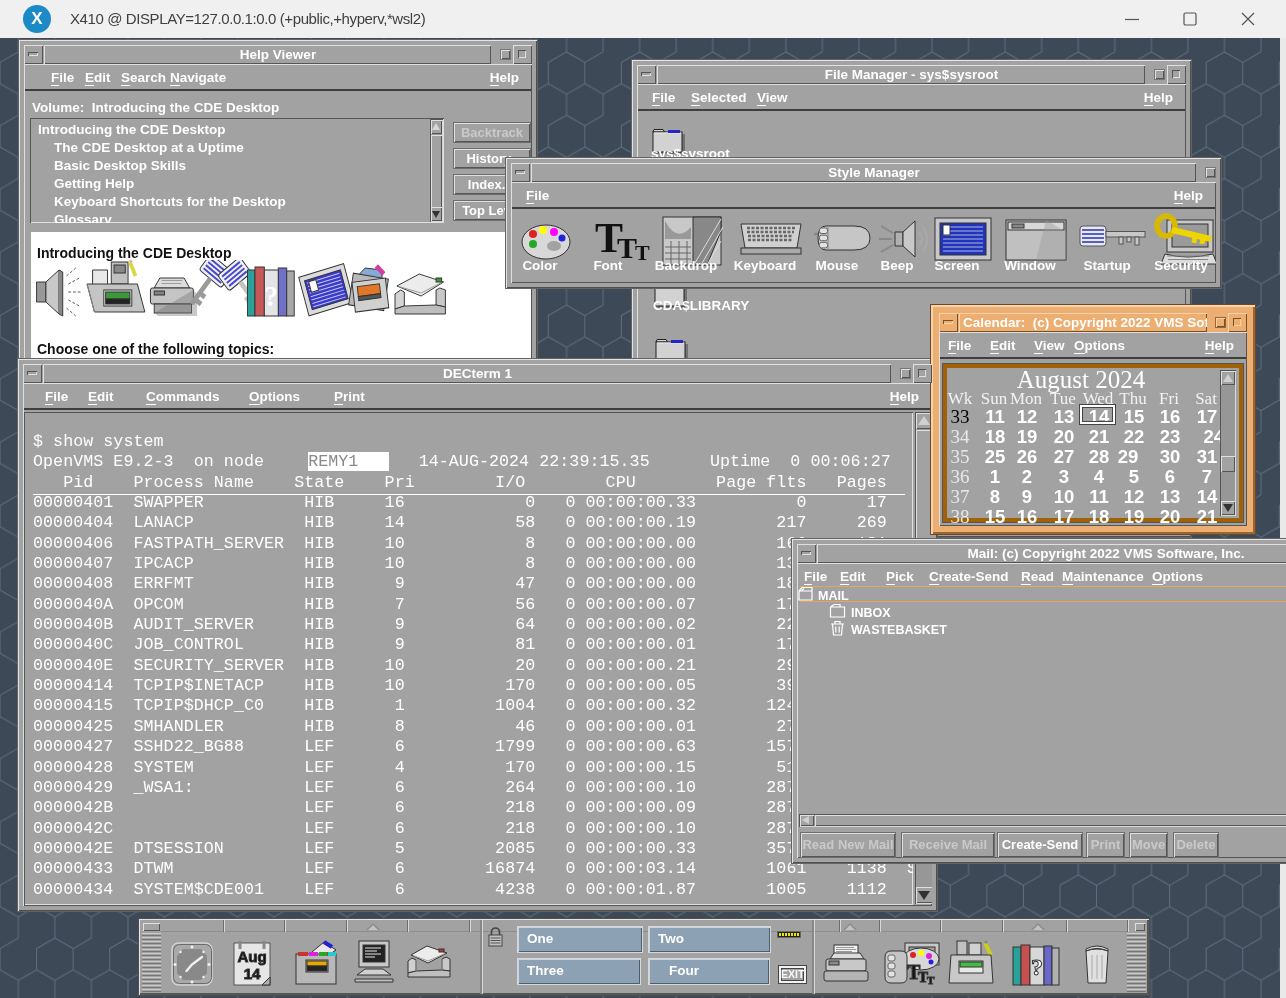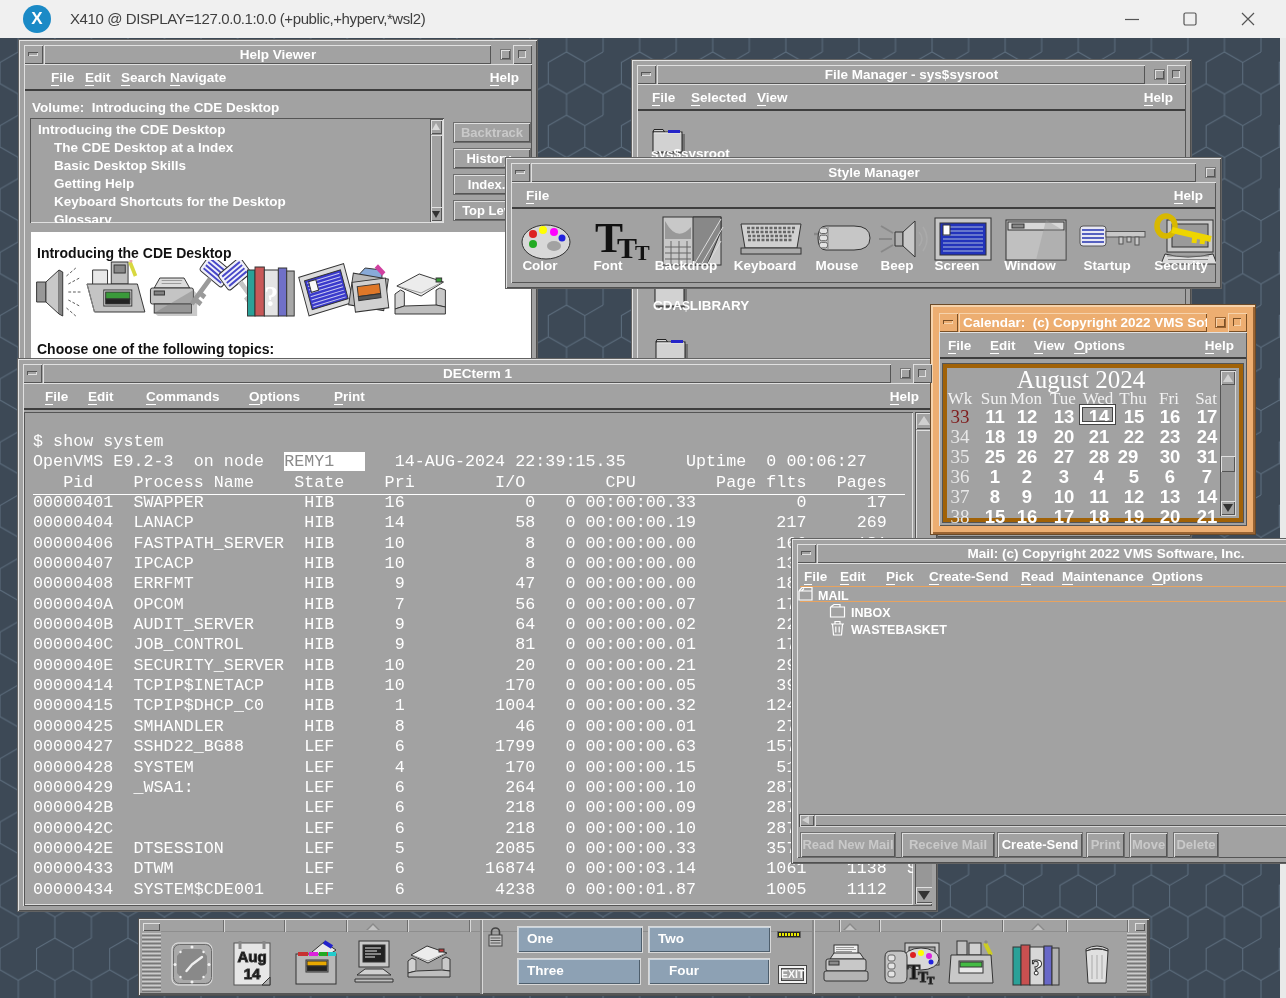--- a/index.html
+++ b/index.html
@@ -40,21 +40,21 @@
 .btn { position:absolute; background:#A2A2A2; color:#fff; font-weight:bold; font-size:13px;
   text-align:center; box-shadow: inset 1px 1px 0 #E0E0E0, inset -1px -1px 0 #555, 0 0 0 1px #6E6E6E; }
 .btn.dis { color:#C9C9C9; }
 
 .sb { position:absolute; background:#979797; box-shadow: inset 1px 1px 0 #555, inset -1px -1px 0 #D8D8D8; }
 .sbth { position:absolute; background:#A2A2A2; box-shadow: inset 1px 1px 0 #E0E0E0, inset -1px -1px 0 #555; }
 .arr { position:absolute; width:0; height:0; }
 
 #term pre { font-family:"Liberation Mono",monospace; font-size:16.67px; line-height:20.35px;
   color:#FFFFFF; letter-spacing:0.05px; }
-#term .hl { background:#fff; color:#8A8A8A; }
+#term .hl { background:#fff; color:#8A8A8A;margin-left:24px; }
 
 #cal { background:#EDAE71; border:1px solid #6B4A28;
   box-shadow: inset 2px 2px 0 #F6D3AC, inset -2px -2px 0 #9A6433; }
 #cal .ctitle { background:#EDAE71; box-shadow: inset 1px 1px 0 #F6D3AC, inset -1px -1px 0 #7a5026; }
 #cal .cmin { background:#EDAE71; box-shadow: inset 1px 1px 0 #F6D3AC, inset -1px -1px 0 #7a5026; }
 #cal .cmin::after { box-shadow: inset 1px 1px 0 #7a5026, inset -1px -1px 0 #F6D3AC; }
 #cal .cmax { background:#EDAE71; box-shadow: inset 1px 1px 0 #F6D3AC, inset -1px -1px 0 #7a5026; }
 #cal .cmax::after { box-shadow: inset 1px 1px 0 #7a5026, inset -1px -1px 0 #F6D3AC; }
 #cal .cdot { background:#EDAE71; box-shadow: inset 1px 1px 0 #F6D3AC, inset -1px -1px 0 #7a5026, 0 0 0 1px #9A6433; }
 .serif { font-family:"Liberation Serif",serif; }
@@ -129,21 +129,21 @@
     <div class="menubar">
         <span class="mi" style="left:26px"><u class="mn">F</u>ile</span>
         <span class="mi" style="left:60px"><u class="mn">E</u>dit</span>
         <span class="mi" style="left:96px"><u class="mn">S</u>earch</span>
         <span class="mi" style="left:145px"><u class="mn">N</u>avigate</span>
         <span class="mhelp"><u class="mn">H</u>elp</span>
       </div>
     <div class="abs ui" style="left:8px;top:36px;">Volume:&nbsp; Introducing the CDE Desktop</div>
     <div class="abs sk" style="left:6px;top:54px;width:414px;height:105px;background:#A2A2A2;overflow:hidden">
         <div class="abs ui" style="left:8px;top:4px;white-space:nowrap">Introducing the CDE Desktop</div>
-        <div class="abs ui" style="left:24px;top:22px;white-space:nowrap">The CDE Desktop at a Index</div>
+        <div class="abs ui" style="left:24px;top:22px;white-space:nowrap">The CDE Desktop at a Uptime</div>
         <div class="abs ui" style="left:24px;top:40px;white-space:nowrap">Basic Desktop Skills</div>
         <div class="abs ui" style="left:24px;top:58px;white-space:nowrap">Getting Help</div>
         <div class="abs ui" style="left:24px;top:76px;white-space:nowrap">Keyboard Shortcuts for the Desktop</div>
         <div class="abs ui" style="left:24px;top:94px;white-space:nowrap">Glossary</div>
       </div>
     <div class="abs sb" style="left:406px;top:55px;width:13px;height:103px;">
        <div class="sbth" style="left:1px;top:1px;width:11px;height:14px"></div>
        <div class="arr" style="left:2px;top:4px;border-left:4px solid transparent;border-right:4px solid transparent;border-bottom:7px solid #D8D8D8"></div>
        <div class="sbth" style="left:1px;top:16px;width:11px;height:74px"></div>
        <div class="sbth" style="left:1px;bottom:1px;width:11px;height:14px"></div>
@@ -424,36 +424,36 @@
     <div class="abs" style="left:4px;top:32px;right:4px;bottom:4px;background:#A2A2A2;border:4px solid #a16207;box-shadow:0 0 0 1px #555">
       <div class="abs serif" style="left:-12px;top:-2px;width:100%;text-align:center;color:#fff;font-size:25px">August 2024</div>
       <div class="abs serif" style="left:-8px;top:21px;width:42px;text-align:center;color:#F2F2F2;font-size:17px">Wk</div>
         <div class="abs serif" style="left:26px;top:21px;width:42px;text-align:center;color:#F2F2F2;font-size:17px">Sun</div>
         <div class="abs serif" style="left:58px;top:21px;width:42px;text-align:center;color:#F2F2F2;font-size:17px">Mon</div>
         <div class="abs serif" style="left:95px;top:21px;width:42px;text-align:center;color:#F2F2F2;font-size:17px">Tue</div>
         <div class="abs serif" style="left:130px;top:21px;width:42px;text-align:center;color:#F2F2F2;font-size:17px">Wed</div>
         <div class="abs serif" style="left:165px;top:21px;width:42px;text-align:center;color:#F2F2F2;font-size:17px">Thu</div>
         <div class="abs serif" style="left:201px;top:21px;width:42px;text-align:center;color:#F2F2F2;font-size:17px">Fri</div>
         <div class="abs serif" style="left:238px;top:21px;width:42px;text-align:center;color:#F2F2F2;font-size:17px">Sat</div>
-      <div class="abs serif" style="left:-2px;top:38px;width:30px;text-align:center;color:#7f1d1d;font-size:19px">33</div>
+      <div class="abs serif" style="left:-2px;top:38px;width:30px;text-align:center;color:#000000;font-size:19px">33</div>
         <div class="abs" style="left:31px;top:38px;width:34px;text-align:center;color:#fff;font-weight:bold;font-size:18.5px">11</div>
         <div class="abs" style="left:63px;top:38px;width:34px;text-align:center;color:#fff;font-weight:bold;font-size:18.5px">12</div>
         <div class="abs" style="left:100px;top:38px;width:34px;text-align:center;color:#fff;font-weight:bold;font-size:18.5px">13</div>
         <div class="abs" style="left:135px;top:38px;width:34px;text-align:center;color:#fff;font-weight:bold;font-size:18.5px">14</div>
         <div class="abs" style="left:170px;top:38px;width:34px;text-align:center;color:#fff;font-weight:bold;font-size:18.5px">15</div>
         <div class="abs" style="left:206px;top:38px;width:34px;text-align:center;color:#fff;font-weight:bold;font-size:18.5px">16</div>
         <div class="abs" style="left:243px;top:38px;width:34px;text-align:center;color:#fff;font-weight:bold;font-size:18.5px">17</div>
         <div class="abs serif" style="left:-2px;top:58px;width:30px;text-align:center;color:#E8E8E8;font-size:19px">34</div>
         <div class="abs" style="left:31px;top:58px;width:34px;text-align:center;color:#fff;font-weight:bold;font-size:18.5px">18</div>
         <div class="abs" style="left:63px;top:58px;width:34px;text-align:center;color:#fff;font-weight:bold;font-size:18.5px">19</div>
         <div class="abs" style="left:100px;top:58px;width:34px;text-align:center;color:#fff;font-weight:bold;font-size:18.5px">20</div>
         <div class="abs" style="left:135px;top:58px;width:34px;text-align:center;color:#fff;font-weight:bold;font-size:18.5px">21</div>
         <div class="abs" style="left:170px;top:58px;width:34px;text-align:center;color:#fff;font-weight:bold;font-size:18.5px">22</div>
         <div class="abs" style="left:206px;top:58px;width:34px;text-align:center;color:#fff;font-weight:bold;font-size:18.5px">23</div>
-        <div class="abs" style="left:243px;top:58px;width:34px;text-align:center;color:#fff;font-weight:bold;font-size:18.5px">24</div>
+        <div class="abs" style="left:243px;top:58px;width:34px;text-align:right;color:#fff;font-weight:bold;font-size:18.5px">24</div>
         <div class="abs serif" style="left:-2px;top:78px;width:30px;text-align:center;color:#E8E8E8;font-size:19px">35</div>
         <div class="abs" style="left:31px;top:78px;width:34px;text-align:center;color:#fff;font-weight:bold;font-size:18.5px">25</div>
         <div class="abs" style="left:63px;top:78px;width:34px;text-align:center;color:#fff;font-weight:bold;font-size:18.5px">26</div>
         <div class="abs" style="left:100px;top:78px;width:34px;text-align:center;color:#fff;font-weight:bold;font-size:18.5px">27</div>
         <div class="abs" style="left:135px;top:78px;width:34px;text-align:center;color:#fff;font-weight:bold;font-size:18.5px">28</div>
         <div class="abs" style="left:164px;top:78px;width:34px;text-align:center;color:#fff;font-weight:bold;font-size:18.5px">29</div>
         <div class="abs" style="left:206px;top:78px;width:34px;text-align:center;color:#fff;font-weight:bold;font-size:18.5px">30</div>
         <div class="abs" style="left:243px;top:78px;width:34px;text-align:center;color:#fff;font-weight:bold;font-size:18.5px">31</div>
         <div class="abs serif" style="left:-2px;top:98px;width:30px;text-align:center;color:#E8E8E8;font-size:19px">36</div>
         <div class="abs" style="left:31px;top:98px;width:34px;text-align:center;color:#fff;font-weight:bold;font-size:18.5px">1</div>

